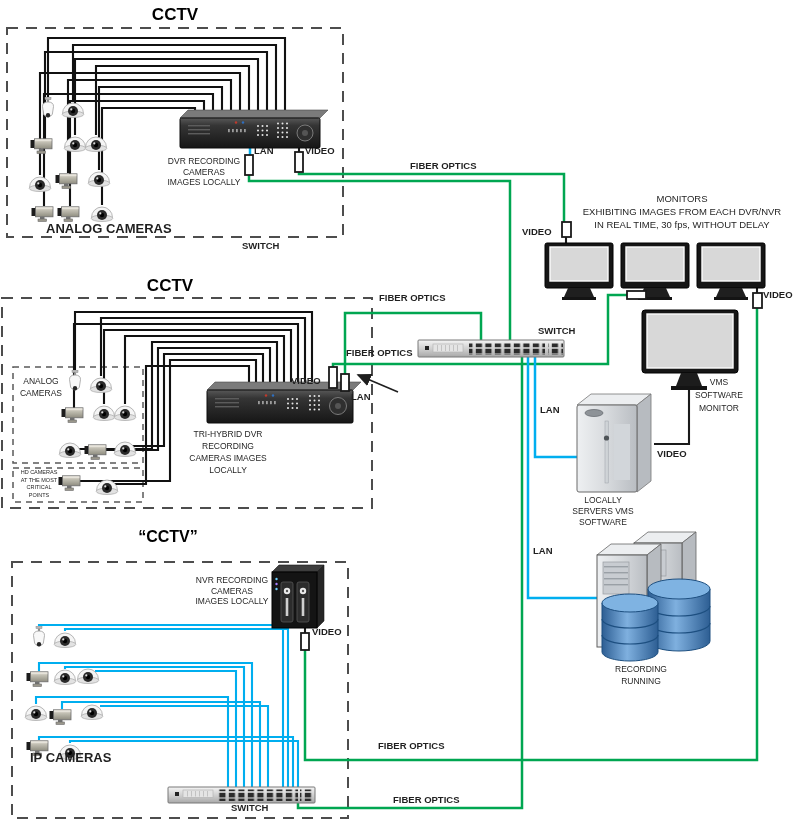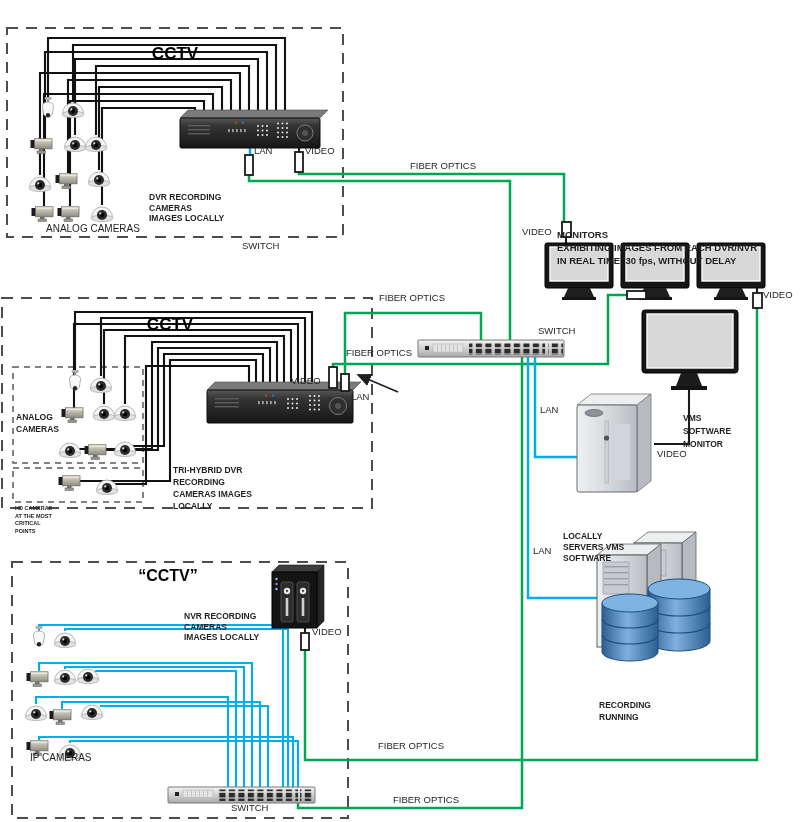--- a/index.html
+++ b/index.html
@@ -1,22 +1,22 @@
 <!DOCTYPE html>
 <html><head>
 <meta charset="utf-8">
 <style>
   html,body{margin:0;padding:0;background:#ffffff;}
   #stage{position:relative;width:800px;height:822px;background:#ffffff;overflow:hidden;
          font-family:"Liberation Sans",sans-serif;}
   #stage svg{position:absolute;left:0;top:0;}
-  .lbl{position:absolute;font-weight:normal;font-size:9.5px;line-height:11px;color:#1f1f1f;white-space:nowrap;}
-  .sm{font-size:10px;}
-  .cap{position:absolute;font-weight:bold;font-size:8.5px;line-height:10.5px;color:#1f1f1f;text-align:left;margin-top:36px;}
-  .title{position:absolute;font-weight:bold;font-size:17px;line-height:18px;color:#000;text-align:center;margin-top:39px;}
+  .lbl{position:absolute;font-weight:bold;font-size:9.5px;line-height:11px;color:#1f1f1f;white-space:nowrap;}
+  .sm{font-size:13px;}
+  .cap{position:absolute;font-weight:normal;font-size:8.5px;line-height:10.5px;color:#1f1f1f;text-align:center;}
+  .title{position:absolute;font-weight:bold;font-size:17px;line-height:18px;color:#000;text-align:center;}
 </style>
 </head>
 <body>
 
 <div id="stage">
 <svg width="800" height="822" viewBox="0 0 800 822">
   <defs>
     <linearGradient id="dvrG" x1="0" y1="0" x2="0" y2="1">
       <stop offset="0" stop-color="#585858"></stop>
           <stop offset="0.25" stop-color="#353535"></stop>

